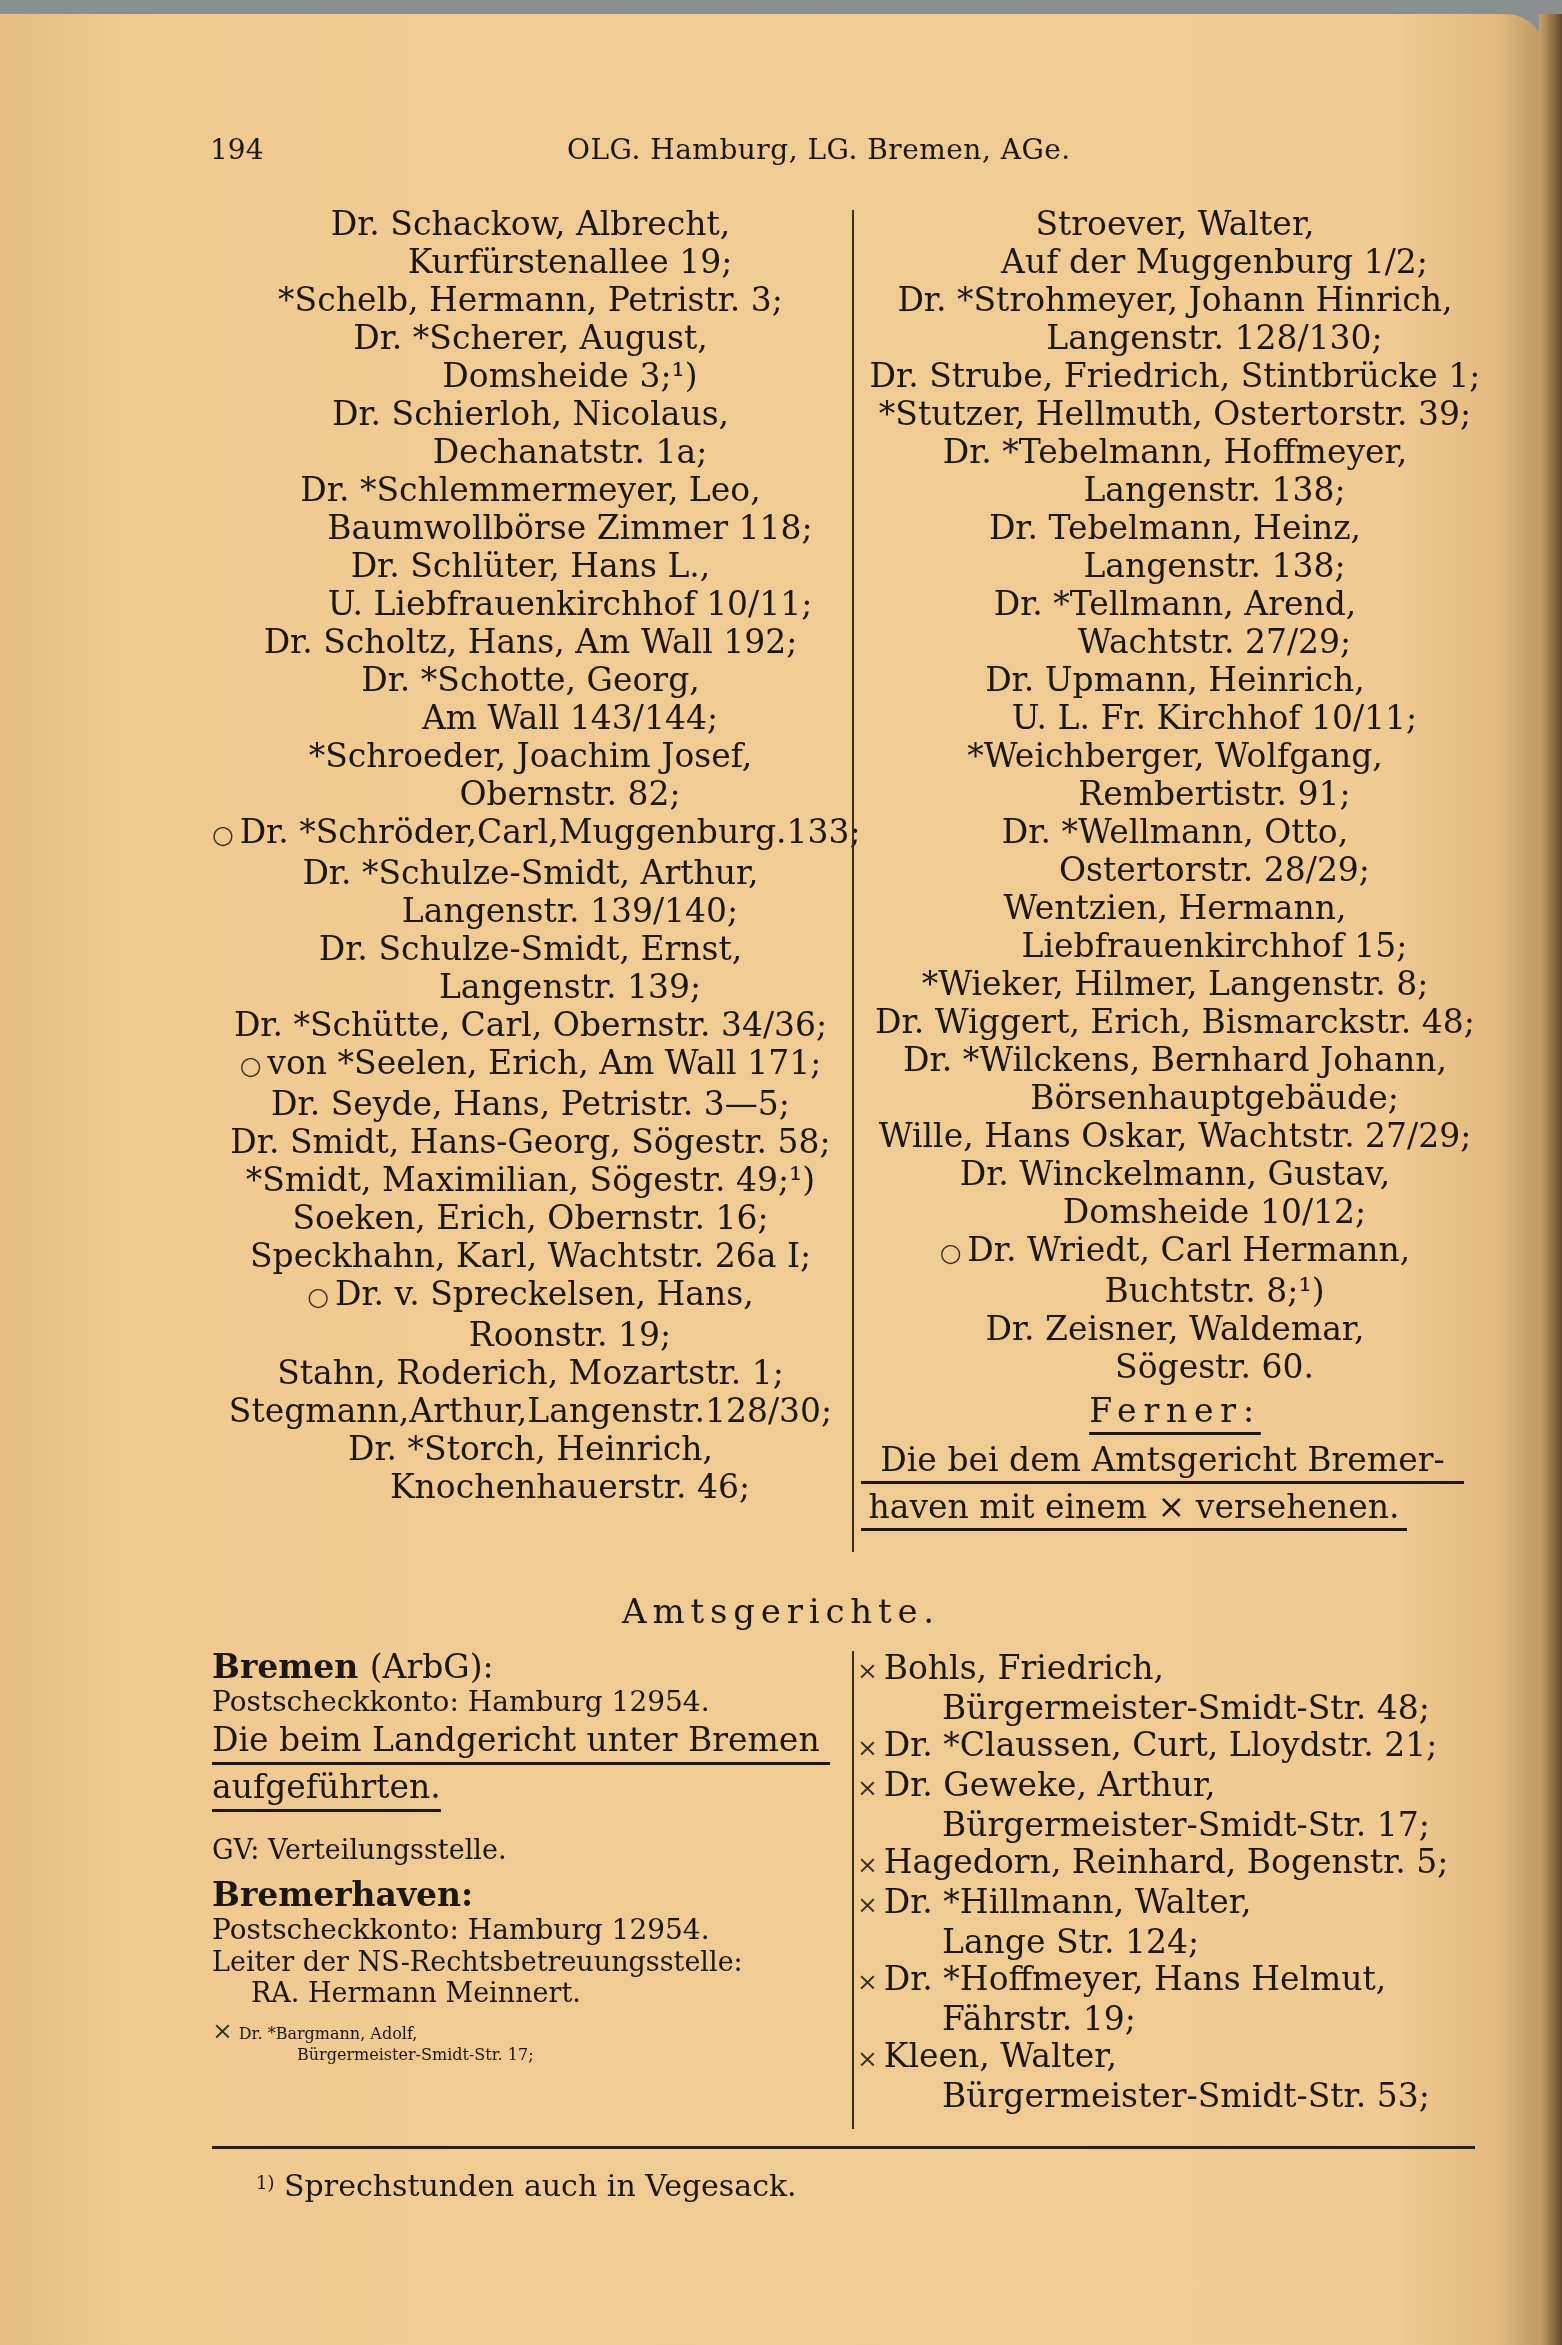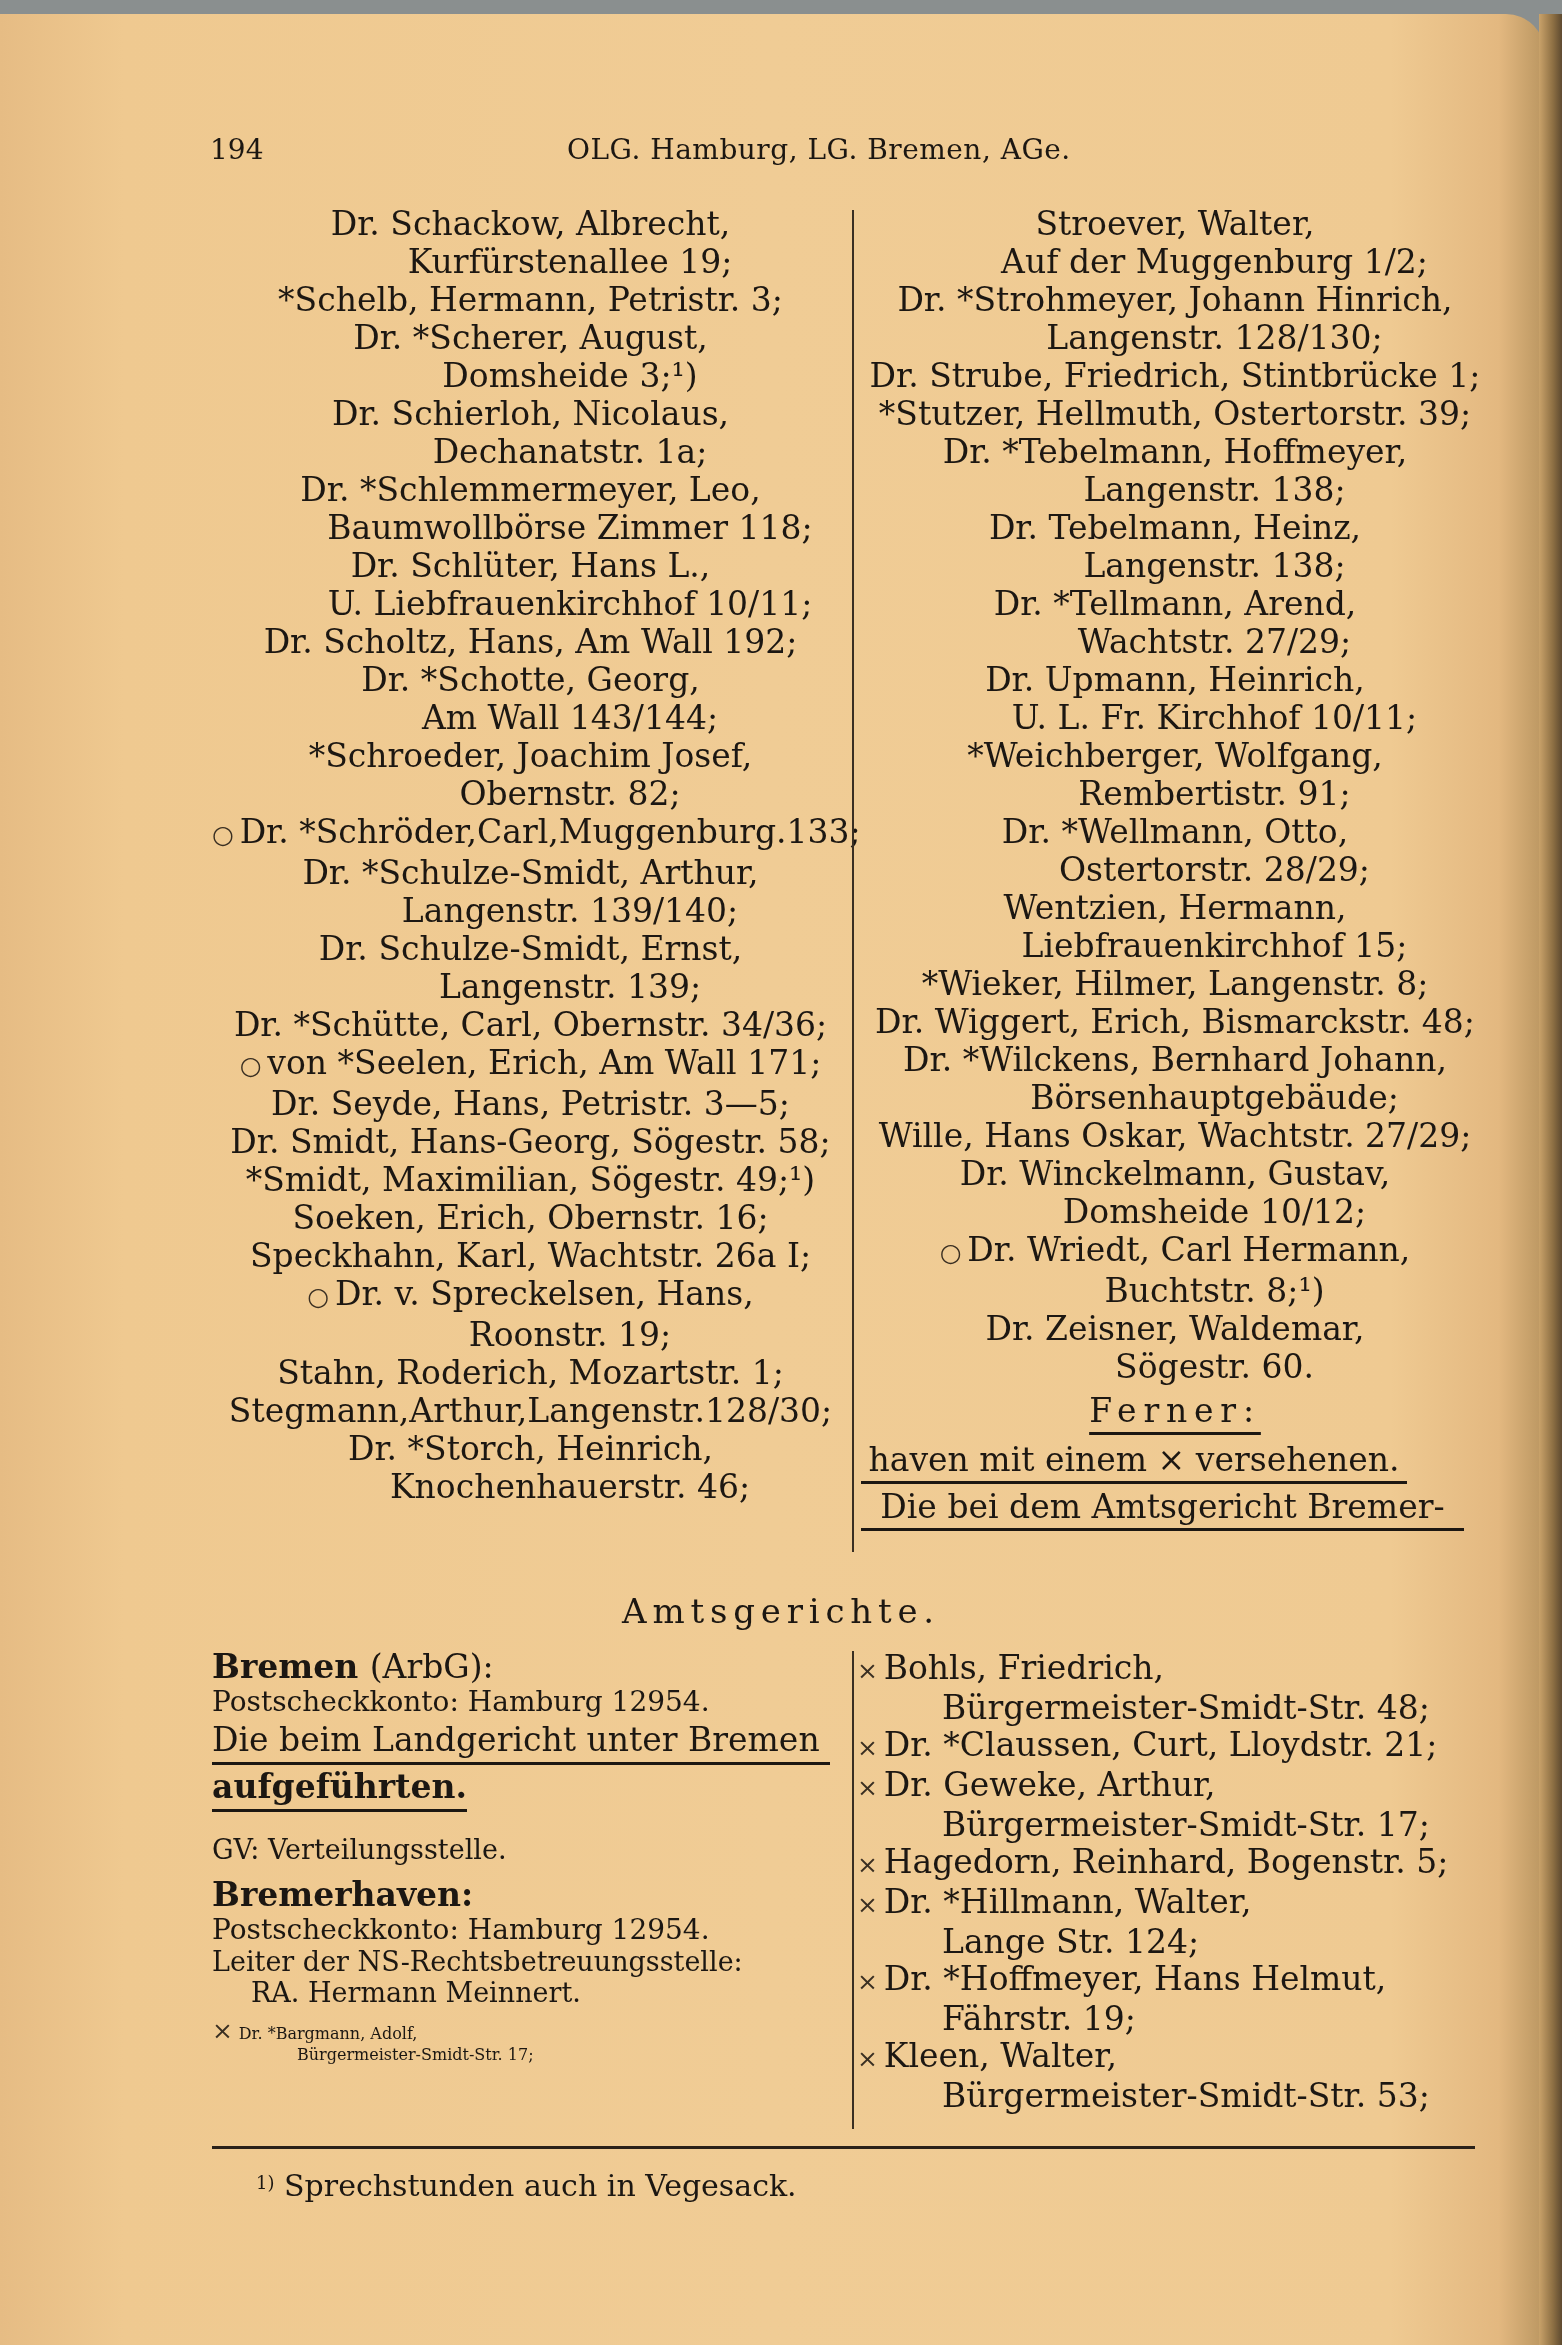--- a/index.html
+++ b/index.html
@@ -44,21 +44,21 @@
     .bl { position: absolute; left: 212px; top: 1647px; width: 618px; }
     .br { position: absolute; left: 857px; top: 1649px; width: 637px; }
     .bd { position: absolute; left: 852px; top: 1651px; height: 478px; width: 1.9px; background: #3a2f22; }
     .court-name { font-weight: bold; font-size: 33px; line-height: 39px; }
     .court-name .paren { font-weight: normal; }
     .small { font-size: 28px; line-height: 32px; }
     .small2 { font-size: 27px; line-height: 31px; }
     .indent2 { padding-left: 39px; display: block; }
     .ul-block { font-size: 33px; line-height: 44px; }
     .ul-block .line1 { display: block; border-bottom: 3.4px solid #1c1712; width: 618px; }
-    .ul-block .line2 { display: inline-block; border-bottom: 3.4px solid #1c1712; font-weight: bold; }
+    .ul-block .line2 { display: inline-block; border-bottom: 3.4px solid #1c1712; }
     .br .entry { font-size: 33px; line-height: 37px; }
     .br .entry .cont { padding-left: 85px; }
     .bl .entry .cont { padding-left: 85px; }
     .footer-rule {
       position: absolute; left: 212px; top: 2146px; width: 1263px; height: 2.9px; background: #2a2119;
     }
     .footnote {
       position: absolute; left: 256px; top: 2168px; font-size: 30px;
     }
     sup { font-size: 60%; vertical-align: 35%; }
@@ -117,22 +117,22 @@
       <div class="entry"><span>Dr.</span> <span>Wiggert, Erich, Bismarckstr. 48;</span></div>
       <div class="entry"><span>Dr.</span> <span>*Wilckens, Bernhard Johann,</span><span class="cont">Börsenhauptgebäude;</span></div>
       <div class="entry"><span>Wille, Hans Oskar, Wachtstr. 27/29;</span></div>
       <div class="entry"><span>Dr.</span> <span>Winckelmann, Gustav,</span><span class="cont">Domsheide 10/12;</span></div>
       <div class="entry"><span class="marker">○</span><span>Dr.</span> <span>Wriedt, Carl Hermann,</span><span class="cont">Buchtstr. 8;¹)</span></div>
       <div class="entry"><span>Dr.</span> <span>Zeisner, Waldemar,</span><span class="cont">Sögestr. 60.</span></div>
     </div>
   <div style="margin-top:5.8px;">
     <span class="fern-label">Ferner:</span>
     <div style="height:11.6px"></div>
+    <span class="rule-line" style="width:603px;">Die bei dem Amtsgericht Bremer-</span>
     <span class="rule-line" style="width:546px;">haven mit einem × versehenen.</span>
-    <span class="rule-line" style="width:603px;">Die bei dem Amtsgericht Bremer-</span>
   </div>
 </div>
 
 <div class="section-title">Amtsgerichte.</div>
 
 <div class="bl">
   <div>
     <div class="court-name">
       <span>Bremen</span>
       <span class="paren">(ArbG):</span>

